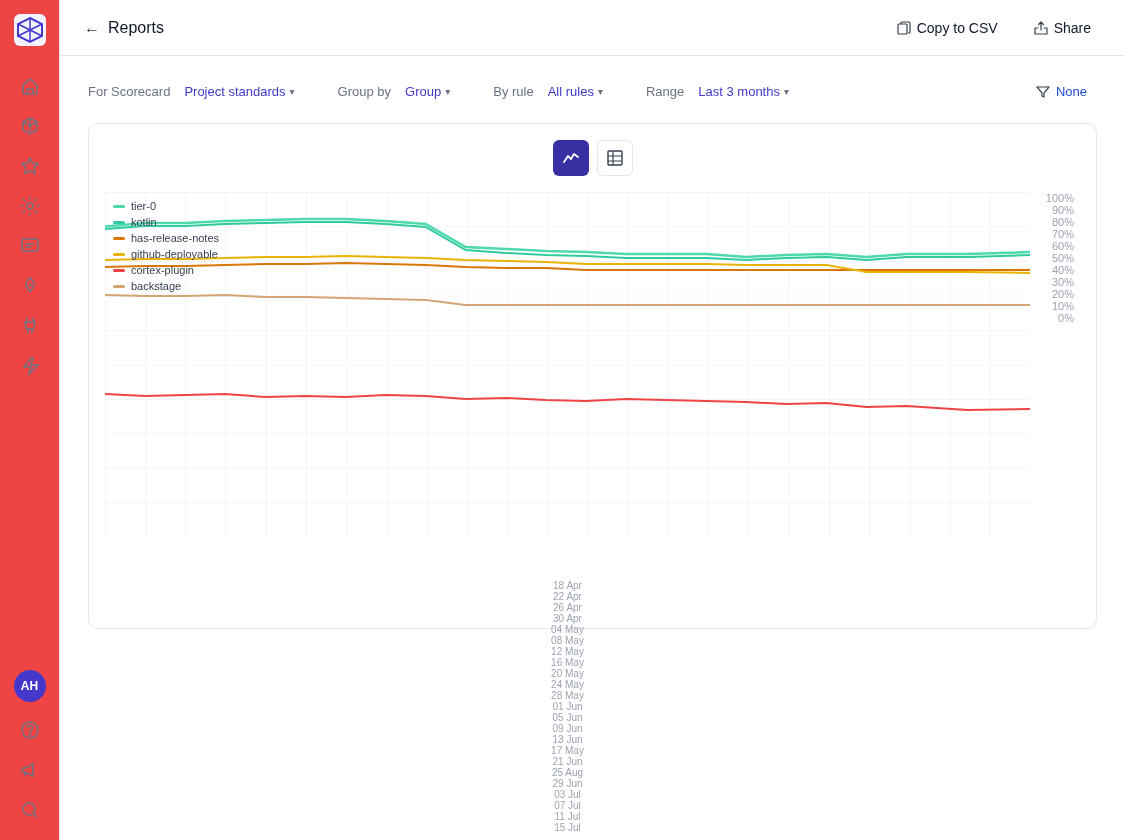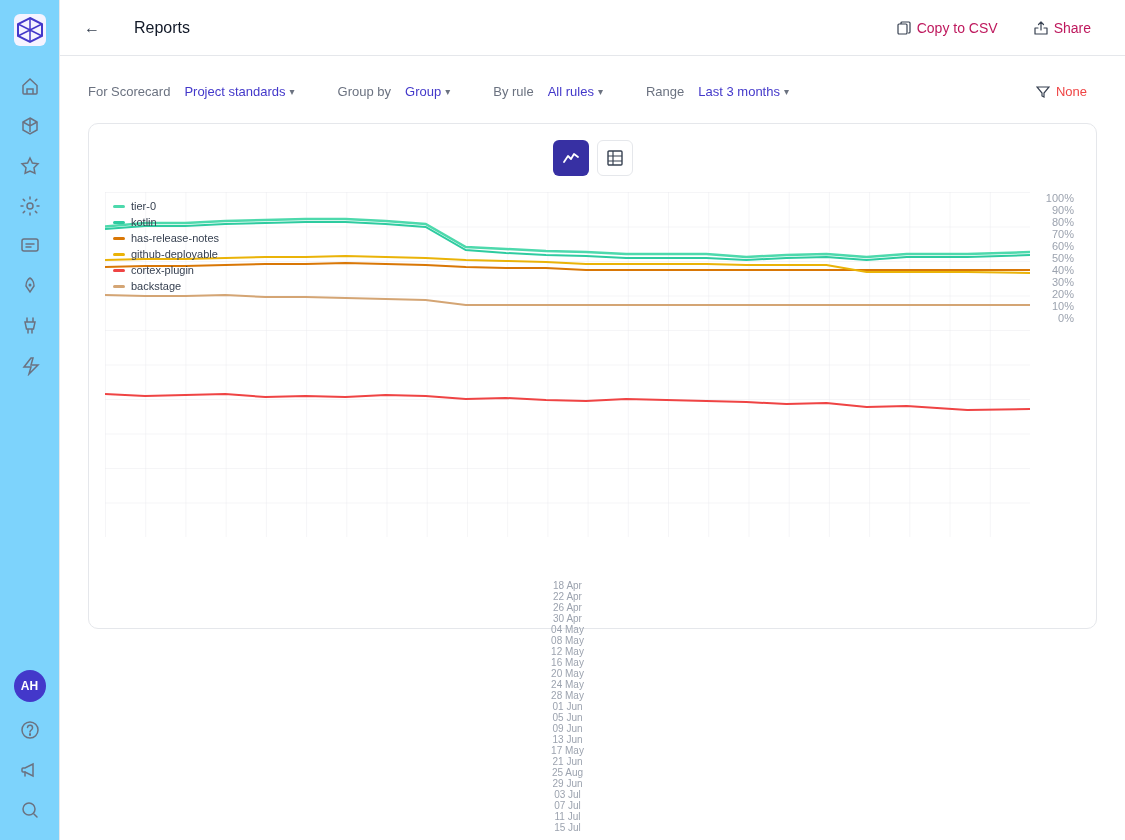--- a/index.html
+++ b/index.html
@@ -1,21 +1,21 @@
 <!DOCTYPE html>
 <html><head>
   <meta charset="utf-8">
   <style>
     * { box-sizing: border-box; margin: 0; padding: 0; }
     body { font-family: -apple-system, BlinkMacSystemFont, 'Segoe UI', sans-serif; background: #fff; display: flex; height: 840px; overflow: hidden; }
 
     
     .sidebar {
       width: 60px;
-      background: #7dd3fc;
+      background: #ef4444;
       border-right: 1px solid #e5e7eb;
       display: flex;
       flex-direction: column;
       align-items: center;
       padding: 12px 0;
       gap: 4px;
       flex-shrink: 0;
     }
     .sidebar-logo {
       width: 36px;
@@ -75,33 +75,32 @@
     }
     .back-arrow {
       color: #374151;
       cursor: pointer;
       font-size: 16px;
     }
     .header-title {
       font-size: 16px;
       font-weight: 500;
       color: #111827;
-      margin-left: 26px;
     }
     .header-actions {
       display: flex;
       align-items: center;
       gap: 16px;
     }
     .header-btn {
       display: flex;
       align-items: center;
       gap: 6px;
       font-size: 14px;
-      color: #be185d;
+      color: #0f172a;
       cursor: pointer;
       border: none;
       background: none;
       padding: 6px 10px;
       border-radius: 6px;
     }
 
     
     .content {
       padding: 24px 28px;
@@ -146,21 +145,21 @@
     }
     .filter-value .chevron { font-size: 10px; color: #6b7280; }
 
     
     .none-btn {
       margin-left: auto;
       display: flex;
       align-items: center;
       gap: 6px;
       font-size: 13px;
-      color: #ef4444;
+      color: #1d4ed8;
       cursor: pointer;
       padding: 4px 10px;
       border-radius: 6px;
       border: none;
       background: none;
     }
 
     
     .chart-container {
       background: #fff;

